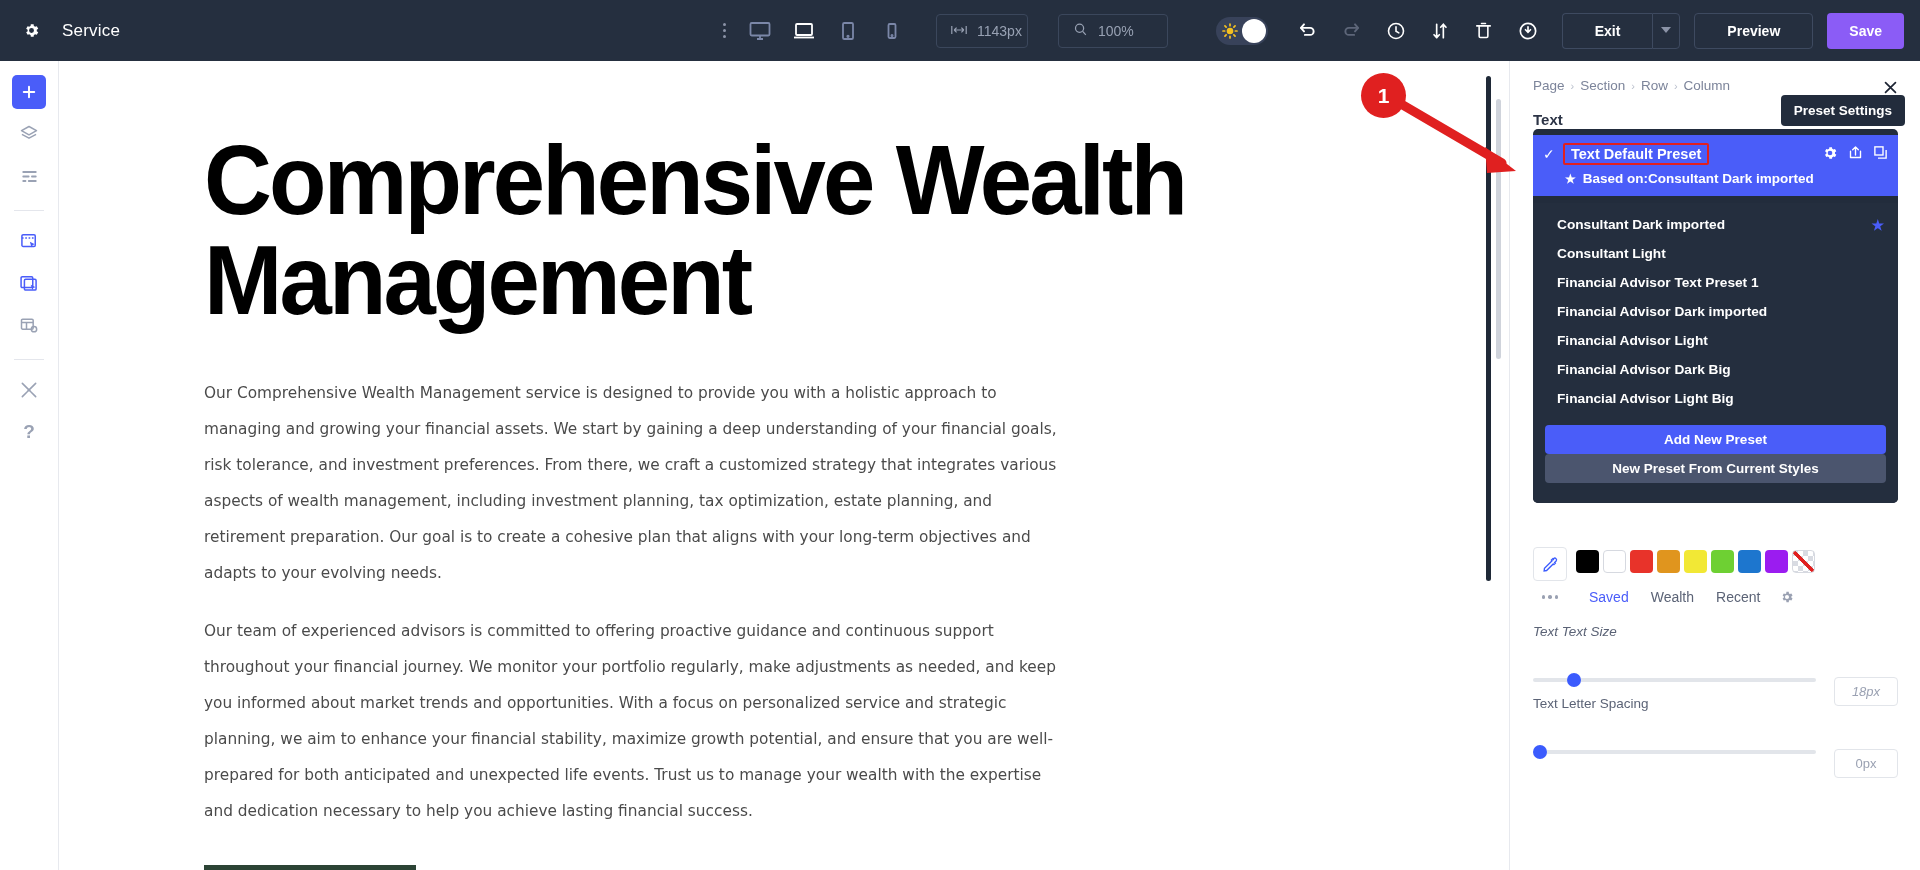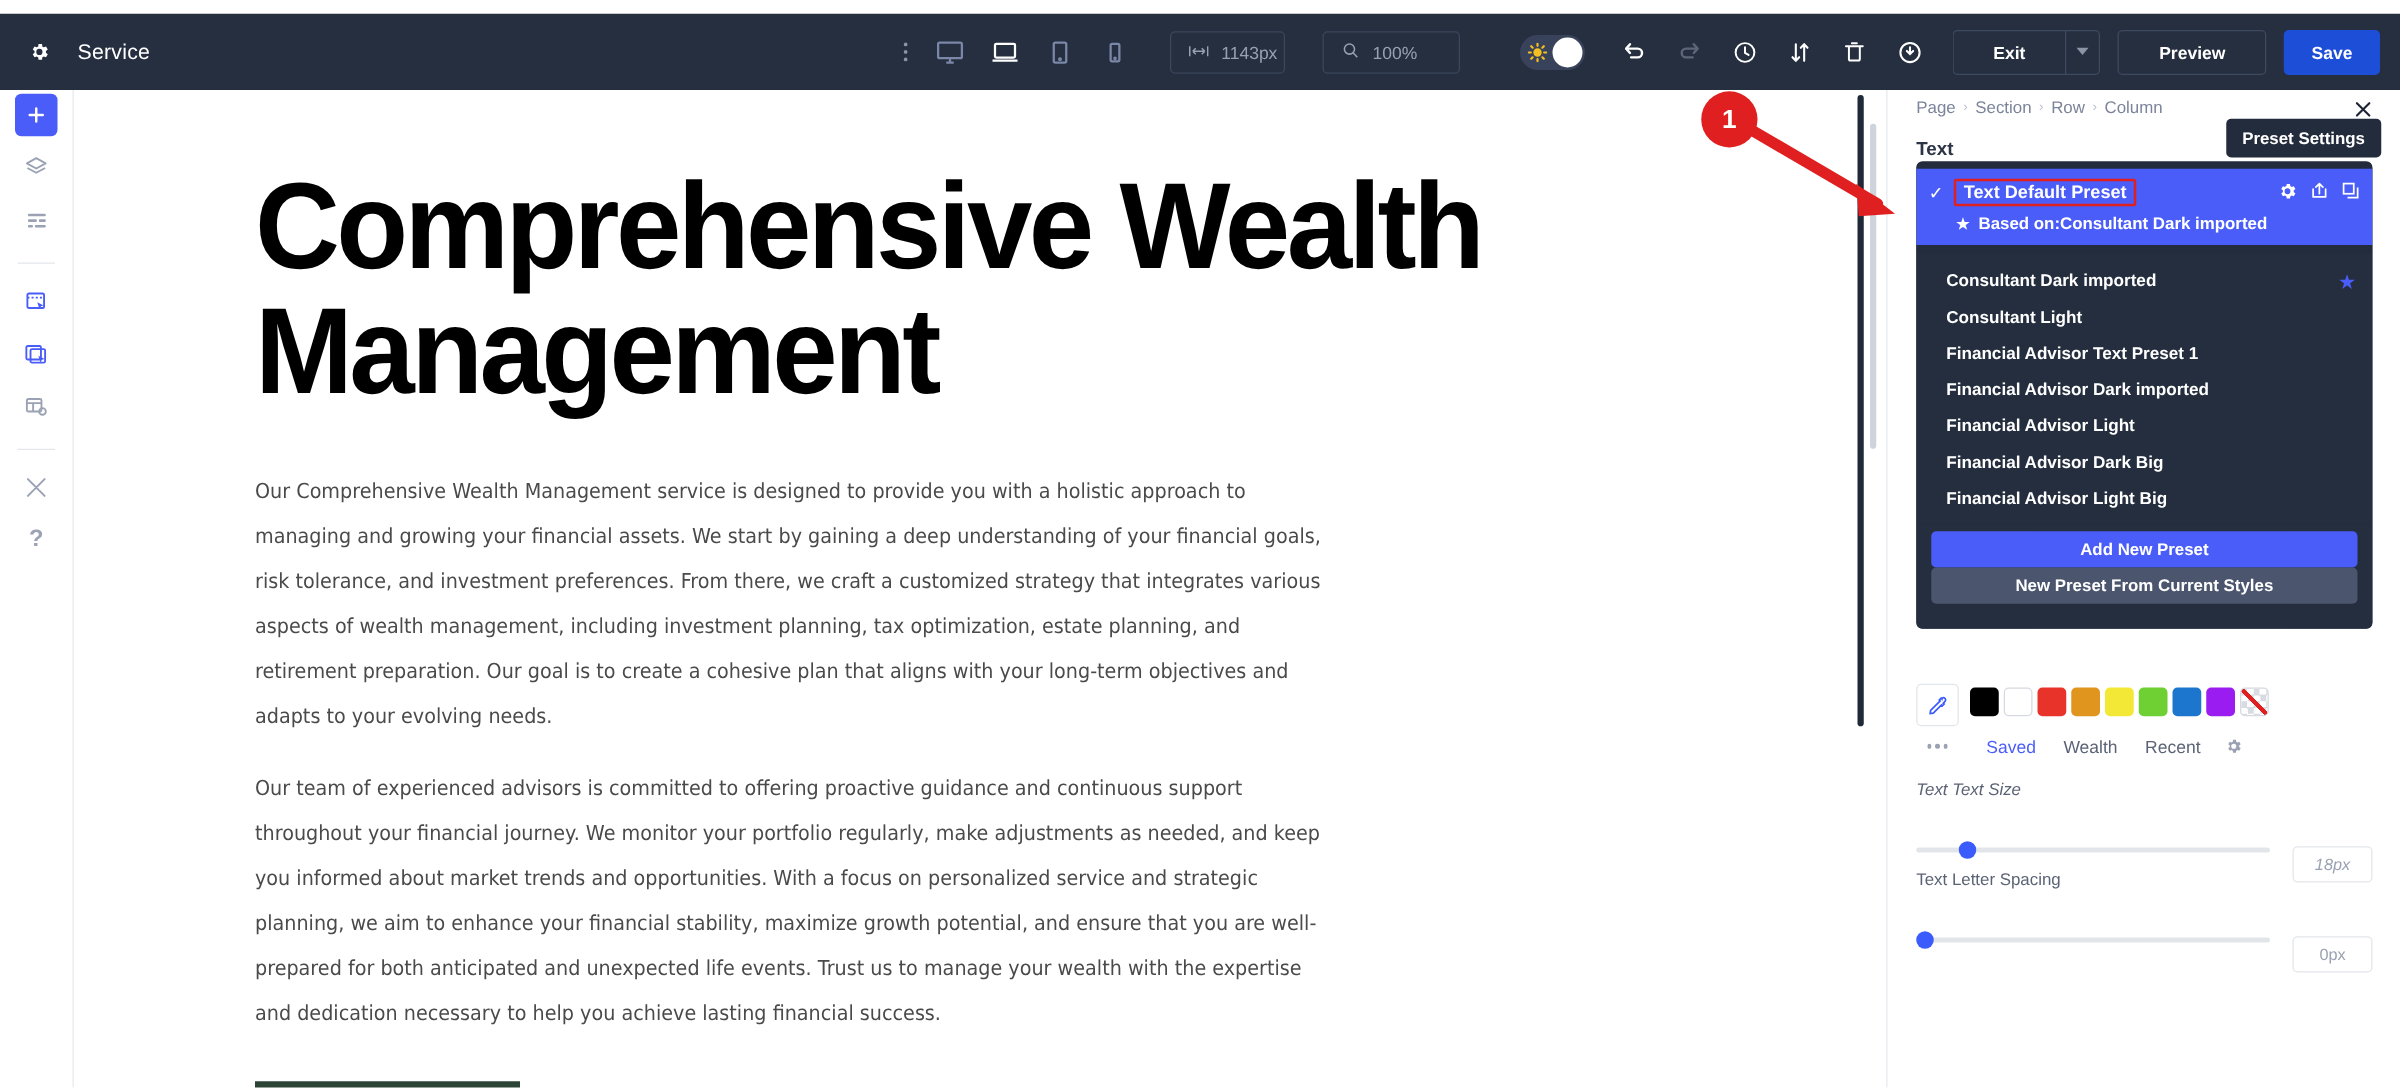--- a/index.html
+++ b/index.html
@@ -5,21 +5,21 @@
   * { box-sizing: border-box; margin: 0; padding: 0; }
   html, body {
     width: 1920px; height: 870px;
     overflow: hidden;
     font-family: "Liberation Sans", sans-serif;
     background: #ffffff;
   }
 
   
   .topbar {
-    position: absolute; top: 11px; left: 0;
+    position: absolute; top: 0; left: 0;
     width: 1920px; height: 61px;
     background: #252f3f;
     display: flex; align-items: center;
     z-index: 50;
   }
   .tb-gear {
     width: 62px; height: 61px;
     display: flex; align-items: center; justify-content: center;
     color: #ffffff;
   }
@@ -80,21 +80,21 @@
   }
   .exit-group { display: flex; margin-left: 12px; }
   .exit-group .btn-outline { border-radius: 4px 0 0 4px; border-right: none; }
   .exit-caret {
     width: 28px; height: 36px; border: 1px solid #3e4a60; border-radius: 0 4px 4px 0;
     display:flex;align-items:center;justify-content:center; color:#8b93a7;
   }
   .btn-preview { margin-left: 14px; }
   .btn-save {
     margin-left: 14px; height: 36px; padding: 0 22px;
-    background: #1d4ed8; border-radius: 4px; color: #fff;
+    background: #8b5cf6; border-radius: 4px; color: #fff;
     font-size: 14px; font-weight: bold;
     display: flex; align-items: center; justify-content: center;
   }
 
   
   .leftbar {
     position: absolute; top: 61px; left: 0;
     width: 59px; height: 809px;
     background: #ffffff;
     border-right: 1px solid #e7e9ee;

